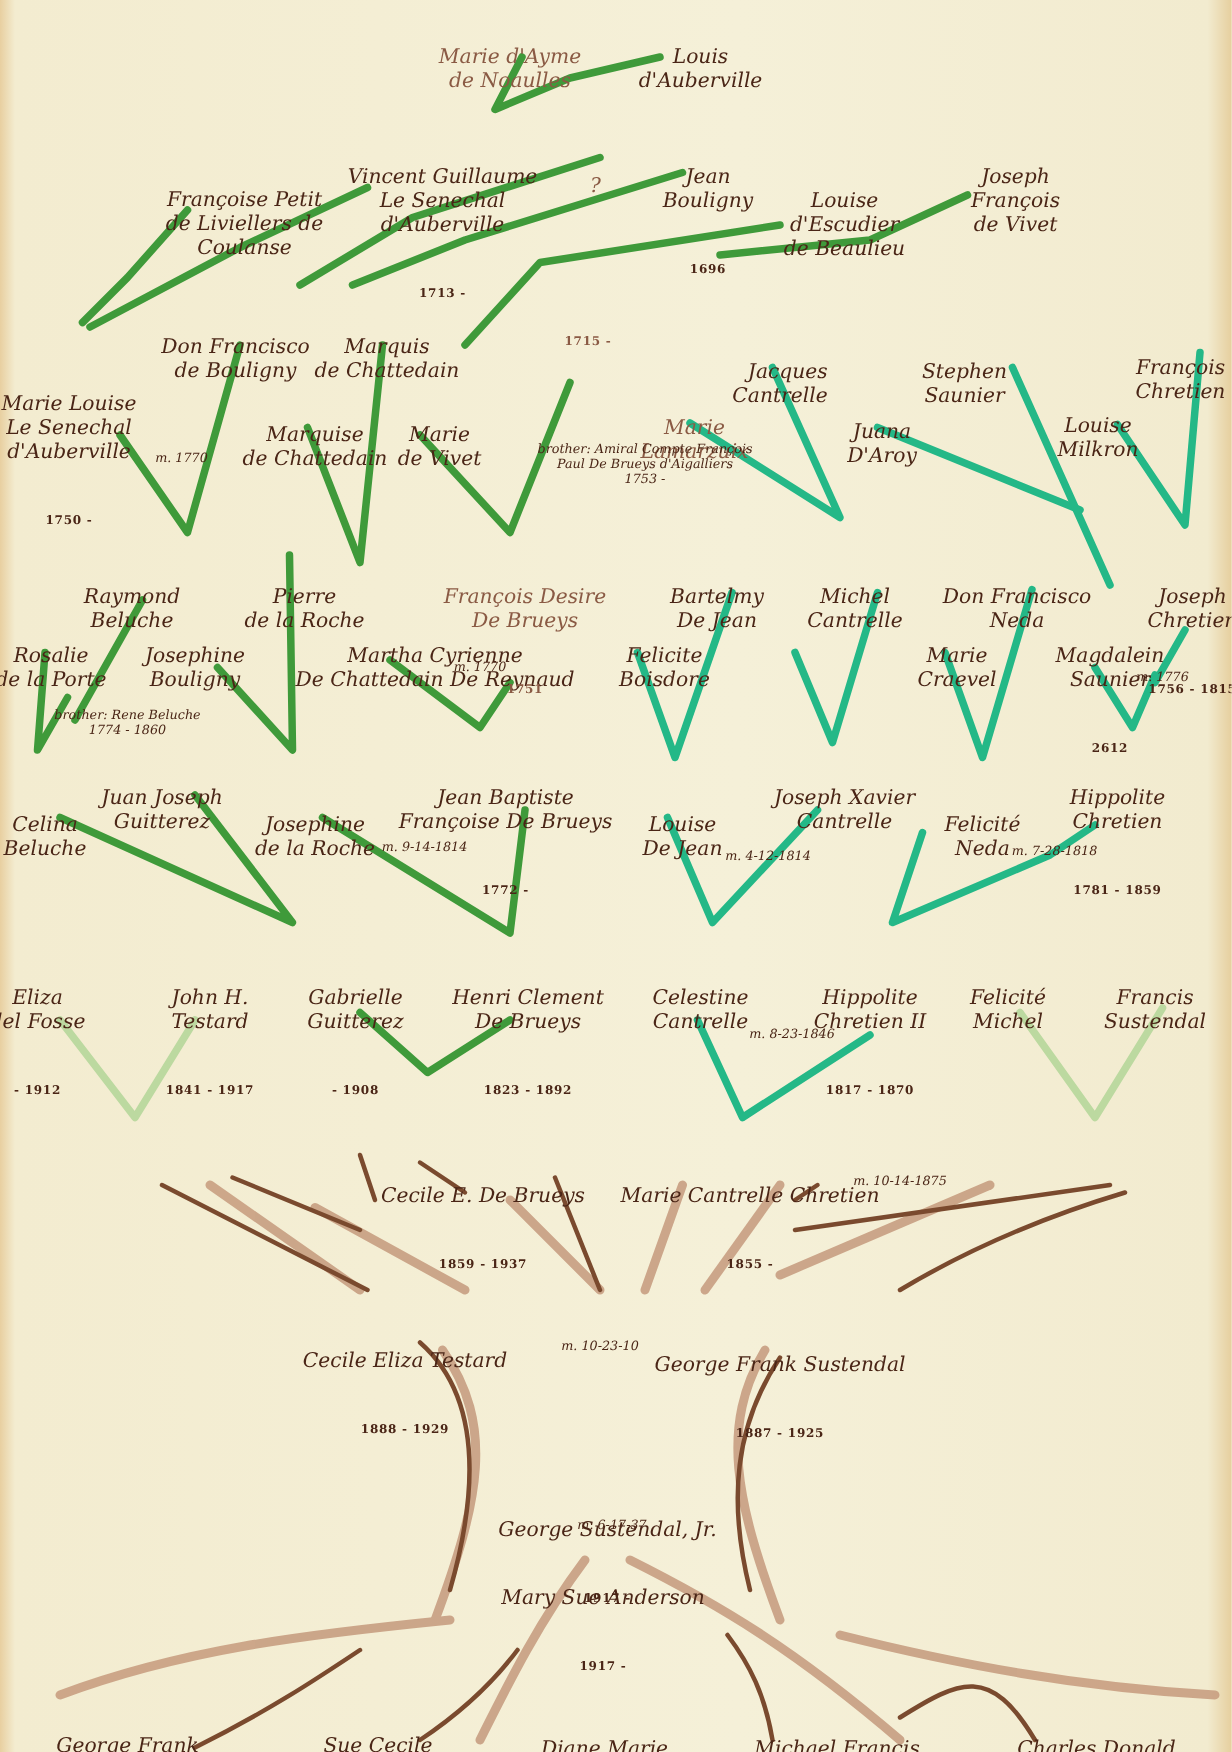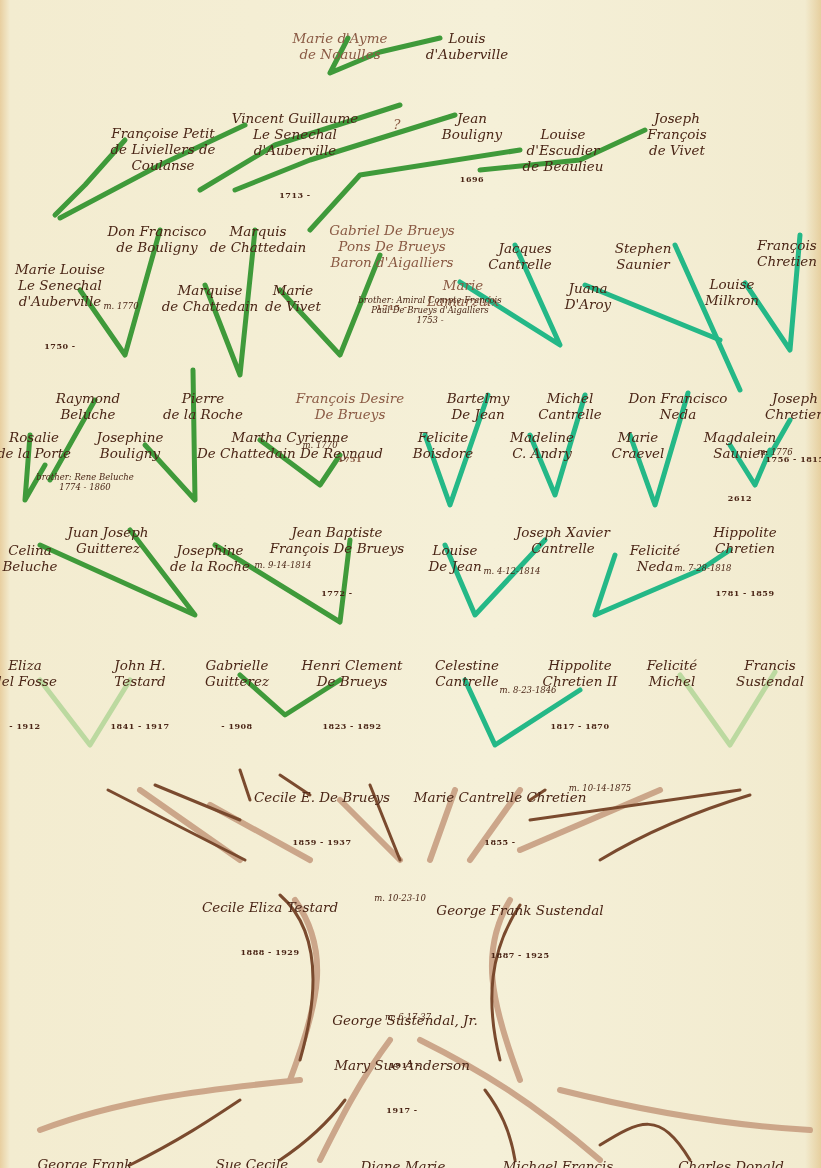--- a/index.html
+++ b/index.html
@@ -140,21 +140,21 @@
     <span class="nm">Louise
 d'Escudier
 de Beaulieu</span>
   </div>
   <div class="node" style="left:677px; top:78px;">
     <span class="nm">Joseph
 François
 de Vivet</span>
   </div>
 
-  <div class="node" style="left:60px; top:229px;">
+  <div class="node" style="left:46px; top:229px;">
     <span class="nm">Marie Louise
 Le Senechal
 d'Auberville</span>
     <span class="dt">1750 -</span>
   </div>
   <div class="node" style="left:157px; top:191px;">
     <span class="nm">Don Francisco
 de Bouligny</span>
   </div>
   <div class="node" style="left:258px; top:191px;">
@@ -163,23 +163,20 @@
   </div>
   <div class="node" style="left:210px; top:250px;">
     <span class="nm">Marquise
 de Chattedain</span>
   </div>
   <div class="node" style="left:293px; top:250px;">
     <span class="nm">Marie
 de Vivet</span>
   </div>
   <div class="node faded" style="left:392px; top:190px;">
-    <span class="nm">Gabriel De Brueys
-Pons De Brueys
-Baron d'Aigalliers</span>
     <span class="dt">1715 -</span>
   </div>
   <div class="node faded" style="left:463px; top:245px;">
     <span class="nm">Marie
 Lamarzuix</span>
   </div>
   <div class="node" style="left:520px; top:208px;text-align:right;">
     <span class="nm">Jacques
 Cantrelle</span>
   </div>
@@ -234,24 +231,20 @@
 De Jean</span>
   </div>
   <div class="node" style="left:443px; top:397px;">
     <span class="nm">Felicite
 Boisdore</span>
   </div>
   <div class="node" style="left:570px; top:358px;">
     <span class="nm">Michel
 Cantrelle</span>
   </div>
-  <div class="node" style="left:542px; top:397px;">
-    <span class="nm">Madeline
-C. Andry</span>
-  </div>
   <div class="node" style="left:678px; top:358px;">
     <span class="nm">Don Francisco
 Neda</span>
   </div>
   <div class="node" style="left:638px; top:397px;">
     <span class="nm">Marie
 Craevel</span>
   </div>
   <div class="node" style="left:795px; top:358px;">
     <span class="nm">Joseph
@@ -275,21 +268,21 @@
   <div class="node" style="left:108px; top:492px;">
     <span class="nm">Juan Joseph
 Guitterez</span>
   </div>
   <div class="node" style="left:210px; top:510px;">
     <span class="nm">Josephine
 de la Roche</span>
   </div>
   <div class="node" style="left:337px; top:492px;">
     <span class="nm">Jean Baptiste
-François De Brueys</span>
+Françoise De Brueys</span>
     <span class="dt">1772 -</span>
   </div>
   <div class="node" style="left:455px; top:510px;">
     <span class="nm">Louise
 De Jean</span>
   </div>
   <div class="node" style="left:563px; top:492px;">
     <span class="nm">Joseph Xavier
 Cantrelle</span>
   </div>

